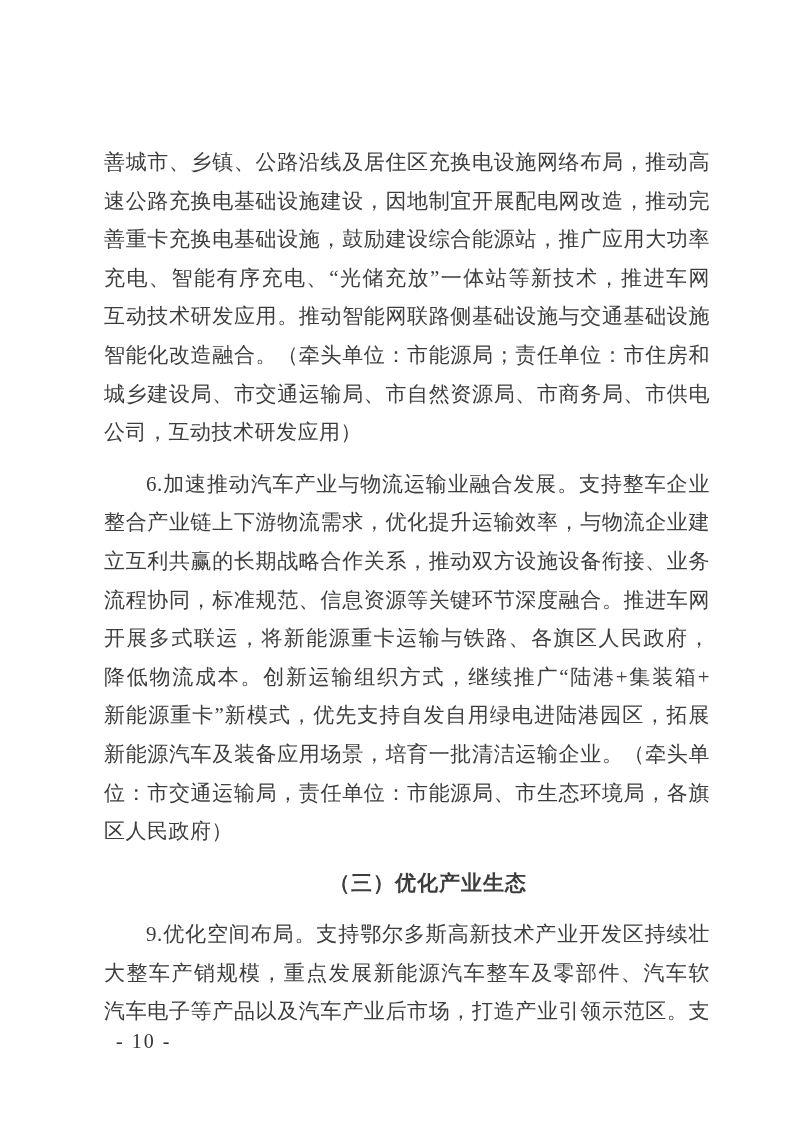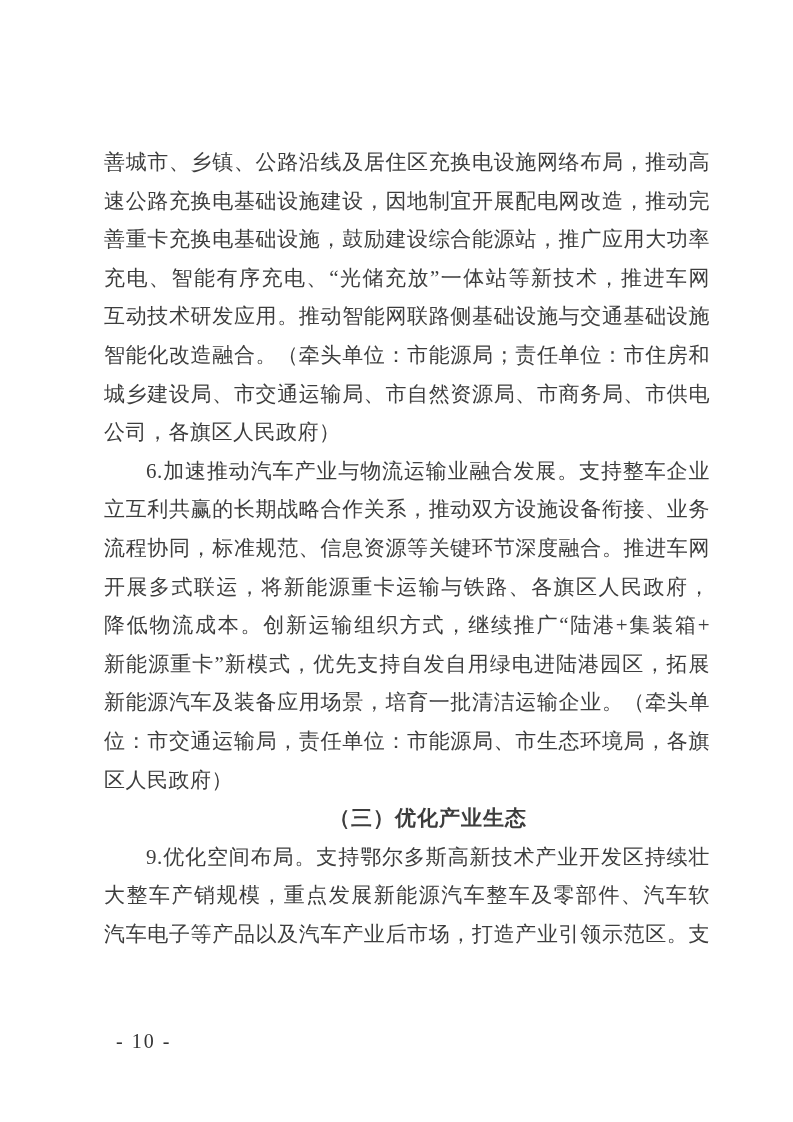--- a/index.html
+++ b/index.html
@@ -35,20 +35,21 @@
   
   .line.stretch {
     white-space: normal;
     text-align: justify;
     text-align-last: justify;
     overflow: hidden;
   }
   
   .line.indent {
     text-indent: 2em;
+    margin-top: 13px;
   }
   .line.bold {
     font-weight: bold;
     letter-spacing: 1px;
     text-align: center;
   }
   .page-number {
     position: absolute;
     left: 116px;
     top: 1026px;
@@ -64,22 +65,23 @@
 <div class="page">
 
   <div class="doc-body">
     <div class="line stretch">善城市、乡镇、公路沿线及居住区充换电设施网络布局，推动高</div>
     <div class="line stretch">速公路充换电基础设施建设，因地制宜开展配电网改造，推动完</div>
     <div class="line stretch">善重卡充换电基础设施，鼓励建设综合能源站，推广应用大功率</div>
     <div class="line stretch">充电、智能有序充电、“光储充放”一体站等新技术，推进车网</div>
     <div class="line stretch">互动技术研发应用。推动智能网联路侧基础设施与交通基础设施</div>
     <div class="line stretch">智能化改造融合。（牵头单位：市能源局；责任单位：市住房和</div>
     <div class="line stretch">城乡建设局、市交通运输局、市自然资源局、市商务局、市供电</div>
-    <div class="line">公司，各旗区人民政府）</div>
+    <div class="line">公司，互动技术研发应用）</div>
     <div class="line indent stretch">6.加速推动汽车产业与物流运输业融合发展。支持整车企业</div>
+    <div class="line stretch">整合产业链上下游物流需求，优化提升运输效率，与物流企业建</div>
     <div class="line stretch">立互利共赢的长期战略合作关系，推动双方设施设备衔接、业务</div>
     <div class="line stretch">流程协同，标准规范、信息资源等关键环节深度融合。推进车网</div>
     <div class="line stretch">开展多式联运，将新能源重卡运输与铁路、各旗区人民政府，</div>
     <div class="line stretch">降低物流成本。创新运输组织方式，继续推广“陆港+集装箱+</div>
     <div class="line stretch">新能源重卡”新模式，优先支持自发自用绿电进陆港园区，拓展</div>
     <div class="line stretch">新能源汽车及装备应用场景，培育一批清洁运输企业。（牵头单</div>
     <div class="line stretch">位：市交通运输局，责任单位：市能源局、市生态环境局，各旗</div>
     <div class="line">区人民政府）</div>
     <div class="line indent bold">（三）优化产业生态</div>
     <div class="line indent stretch">9.优化空间布局。支持鄂尔多斯高新技术产业开发区持续壮</div>

